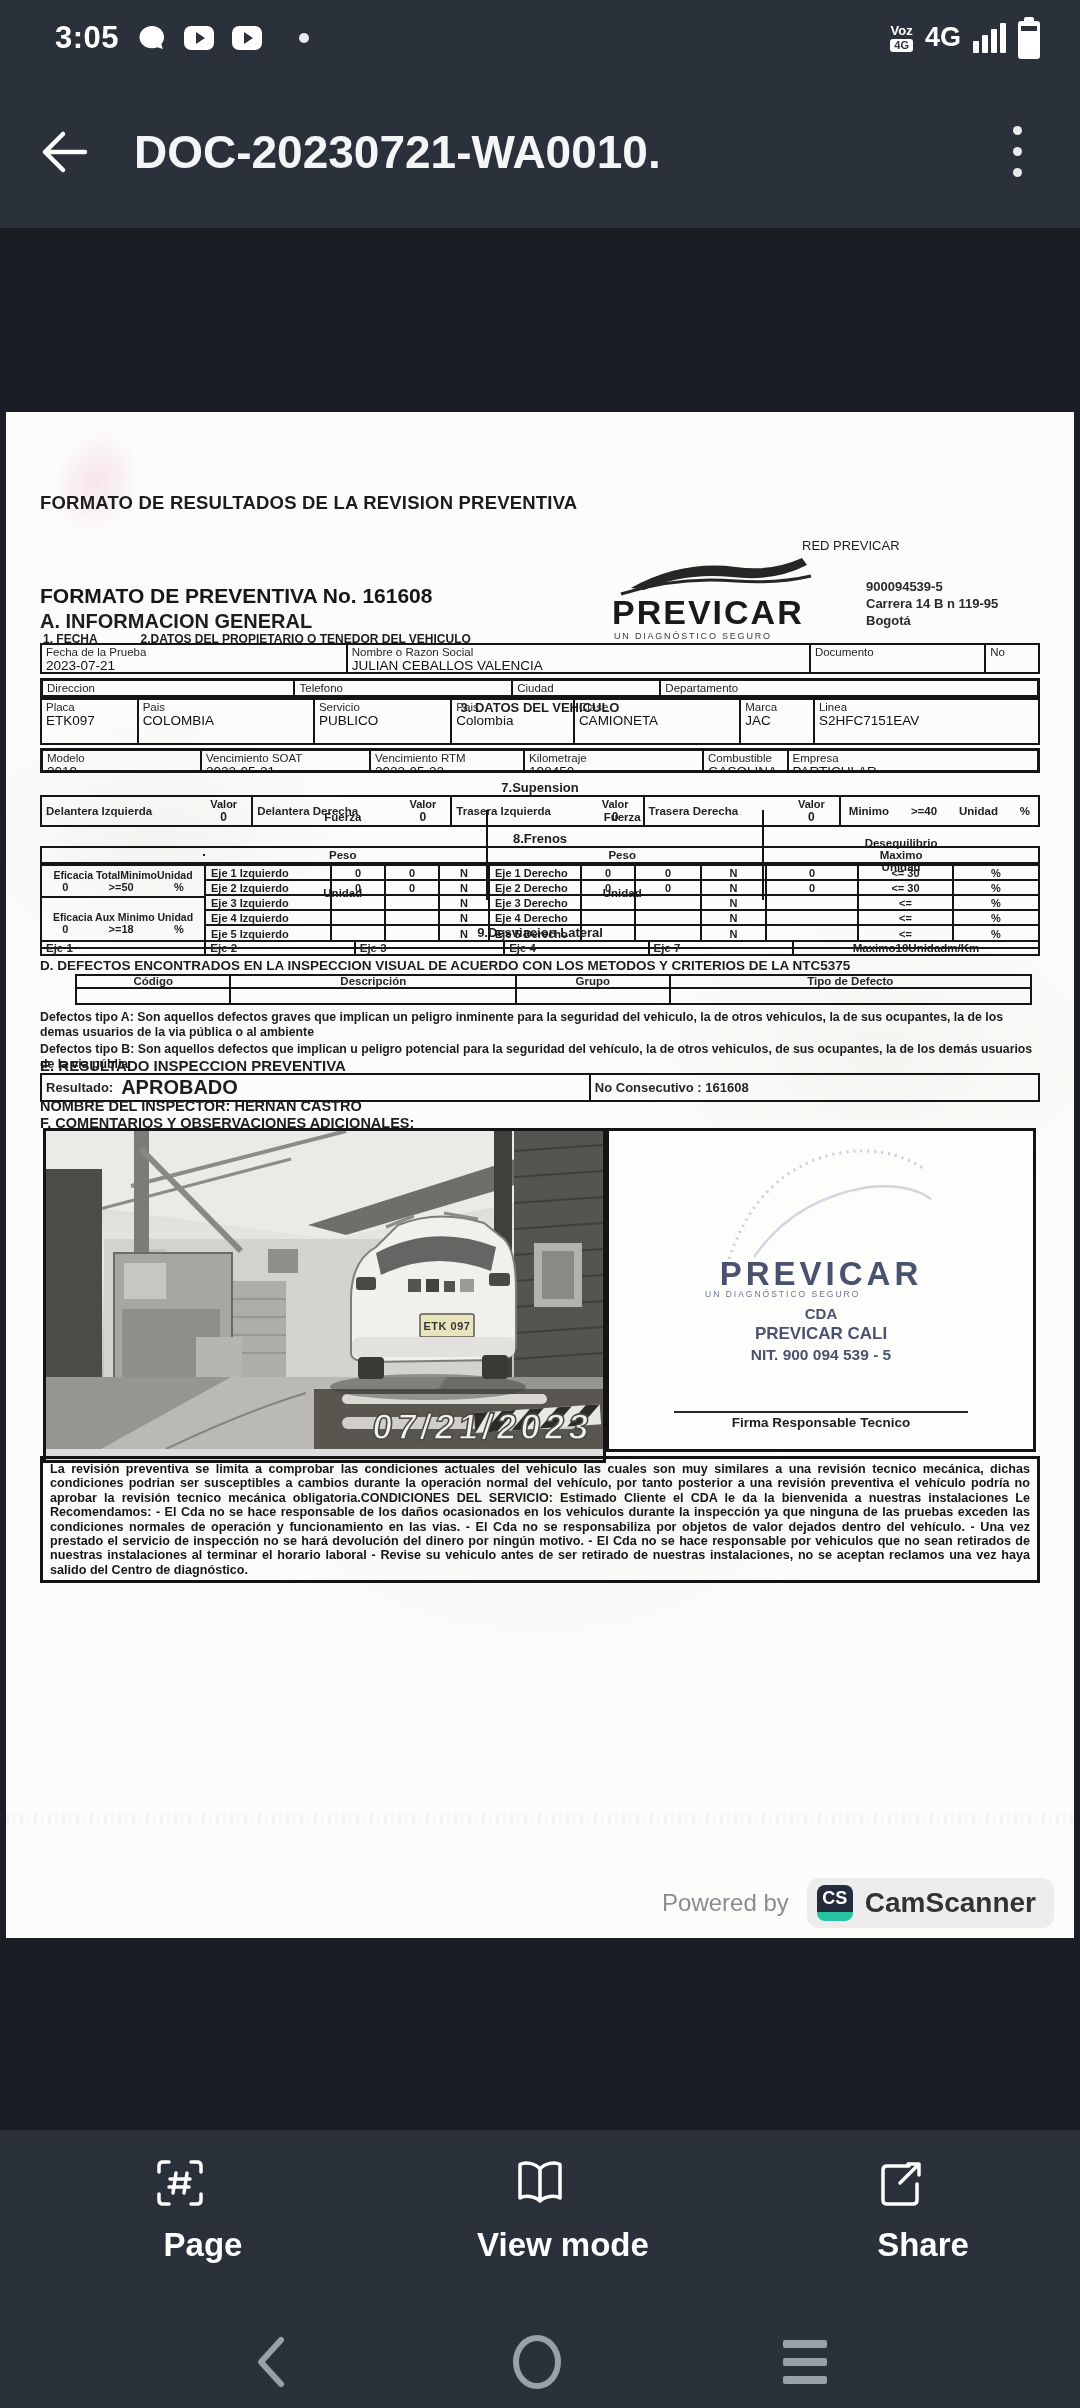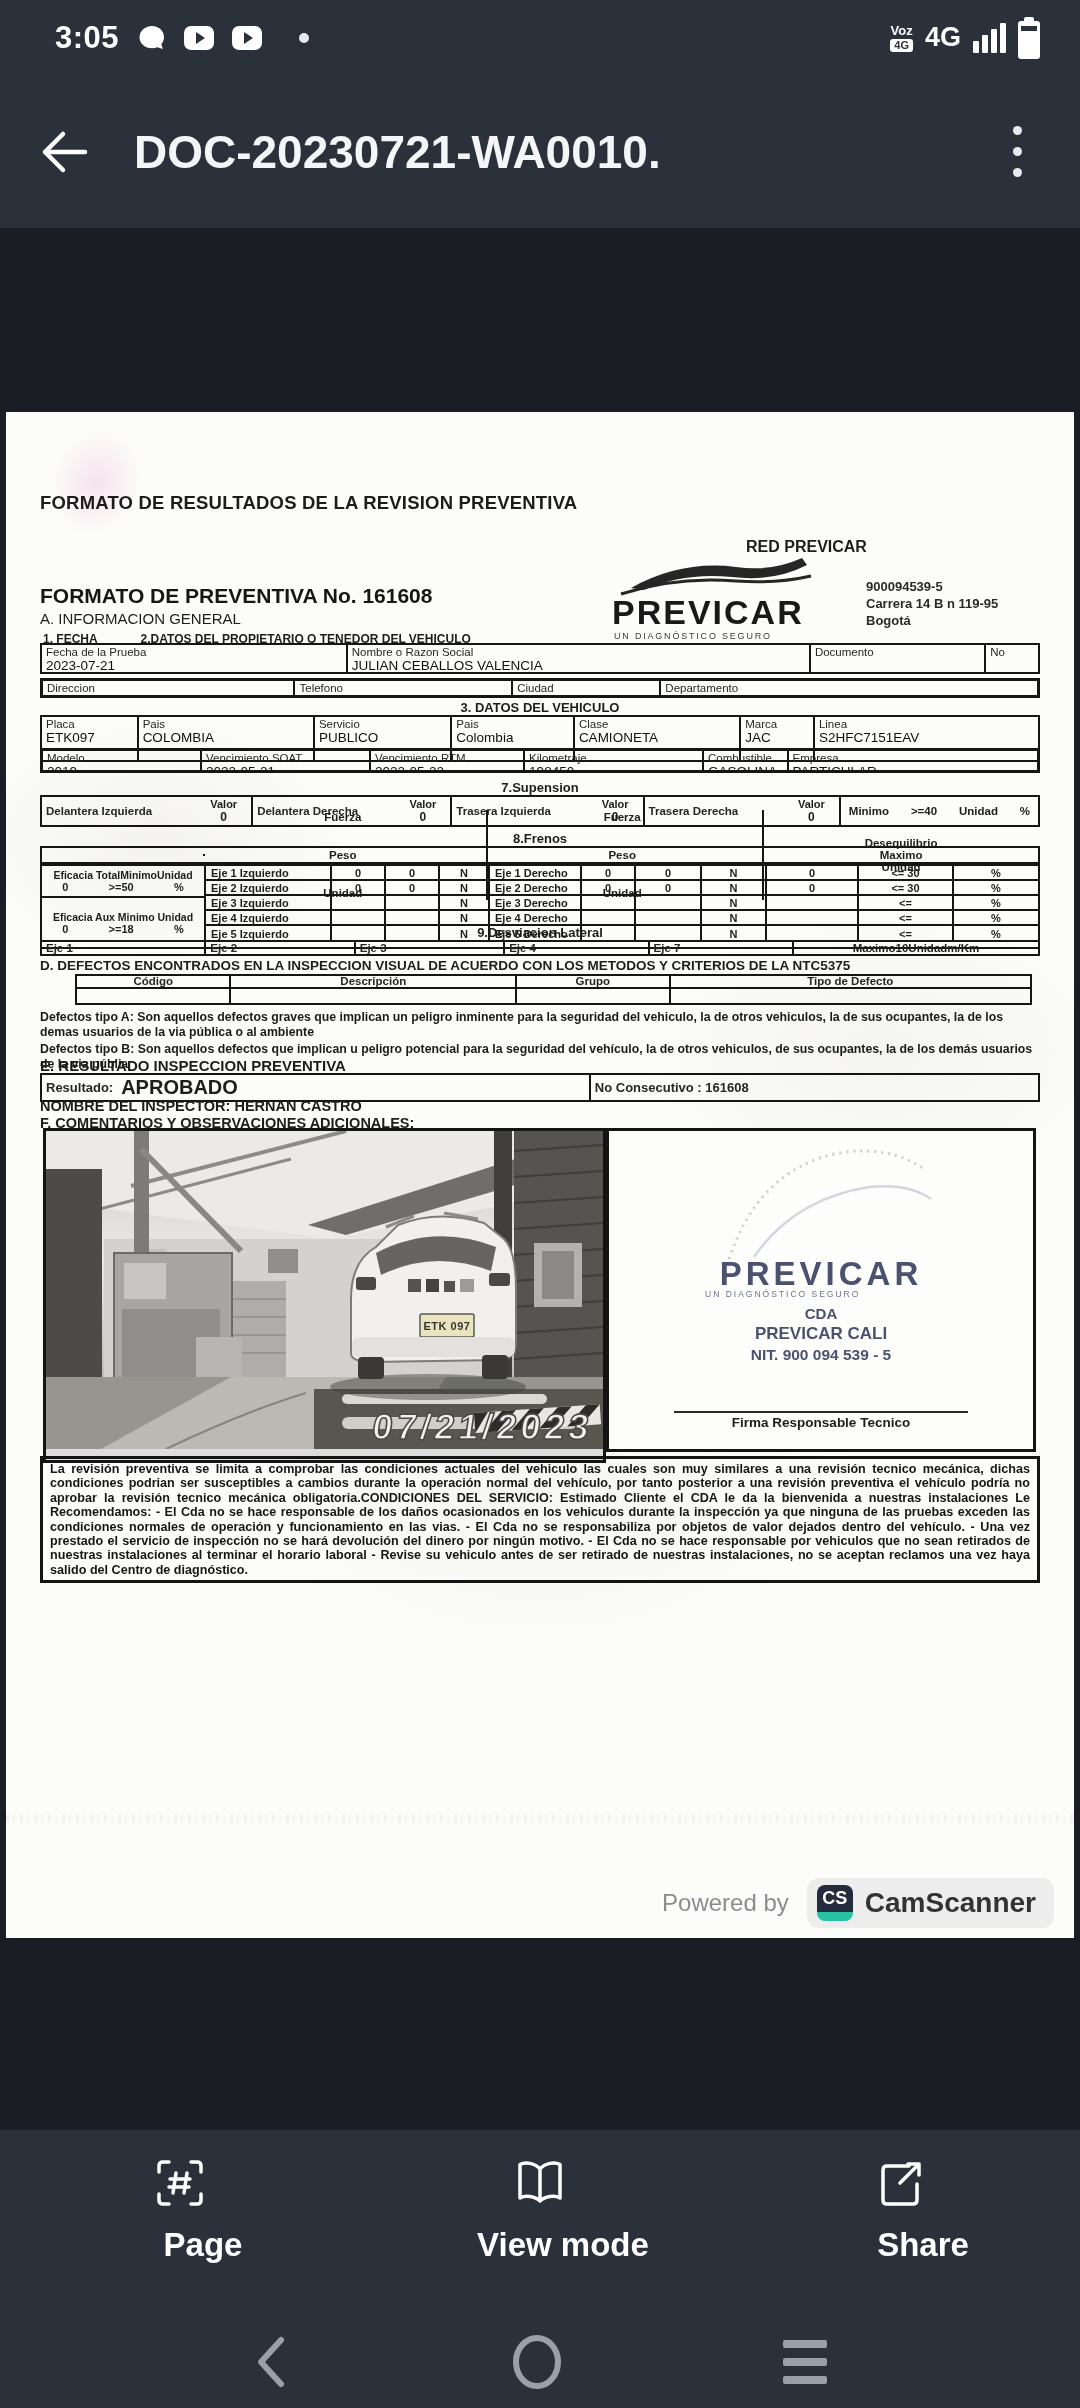--- a/index.html
+++ b/index.html
@@ -37,24 +37,24 @@
       radial-gradient(ellipse 420px 260px at 82% 42%, rgba(184,181,174,.11), transparent 60%),
       radial-gradient(ellipse 520px 320px at 50% 70%, rgba(180,178,172,.09), transparent 60%),
       #fcfcfa;}
   .abs{position:absolute;}
   .smudge{left:48px;top:18px;width:84px;height:104px;transform:rotate(18deg);
     background:radial-gradient(closest-side,rgba(233,168,205,.30),rgba(233,168,205,0));filter:blur(2px);}
   .scanedge{left:0;top:1402px;width:1068px;height:9px;opacity:.5;
     background:repeating-linear-gradient(90deg,rgba(200,160,190,.25) 0 3px,rgba(255,255,255,0) 3px 7px,rgba(160,200,185,.2) 7px 9px,rgba(255,255,255,0) 9px 14px);}
   .doctitle{left:34px;top:80px;font-size:18.5px;font-weight:700;letter-spacing:.2px;color:#1c1c1c;}
   .formno{left:34px;top:172px;font-size:21px;font-weight:700;color:#161616;}
-  .redprev{left:740px;top:126px;font-size:16px;font-weight:700;}
+  .redprev{left:796px;top:126px;font-size:13px;font-weight:400;}
   .addr{left:860px;top:166px;font-size:13px;line-height:17px;color:#2a2a2a;font-weight:bold;}
   .logo{left:600px;top:140px;}
-  .secA{left:34px;top:198px;font-size:15px;font-weight:400;}
+  .secA{left:34px;top:198px;font-size:20px;font-weight:700;}
   .fechaline{left:37px;top:220px;font-size:12px;font-weight:600;}
   .fechaline .d2{margin-left:40px;}
   .ctr{text-align:center;width:1000px;left:34px;font-size:13px;font-weight:700;}
 
   .tbl{left:34px;width:1000px;display:flex;border:2px solid #151515;background:transparent;}
   .c{border-right:2px solid #151515;padding:1px 4px;overflow:hidden;display:flex;flex-direction:column;}
   .c:last-child{border-right:none;}
   .l{font-size:11.5px;line-height:13px;color:#262626;white-space:nowrap;}
   .v{font-size:13.5px;line-height:14.5px;font-weight:400;color:#101010;white-space:nowrap;}
   .thick{border-width:3px;}
@@ -233,21 +233,21 @@
         <div class="c" style="width:149px">
             <span class="l">Ciudad</span>
           </div>
         <div class="c" style="width:378px">
             <span class="l">Departamento</span>
           </div>
       </div>
 
       <div class="abs ctr" style="top:288px">3. DATOS DEL VEHICULO</div>
 
-      <div class="abs tbl" style="top:303px;height:47px;">
+      <div class="abs tbl" style="top:286px;height:47px;">
         <div class="c" style="width:97px">
             <span class="l">Placa</span>
             <span class="v">ETK097</span>
           </div>
         <div class="c" style="width:177px">
             <span class="l">Pais</span>
             <span class="v">COLOMBIA</span>
           </div>
         <div class="c" style="width:138px">
             <span class="l">Servicio</span>

